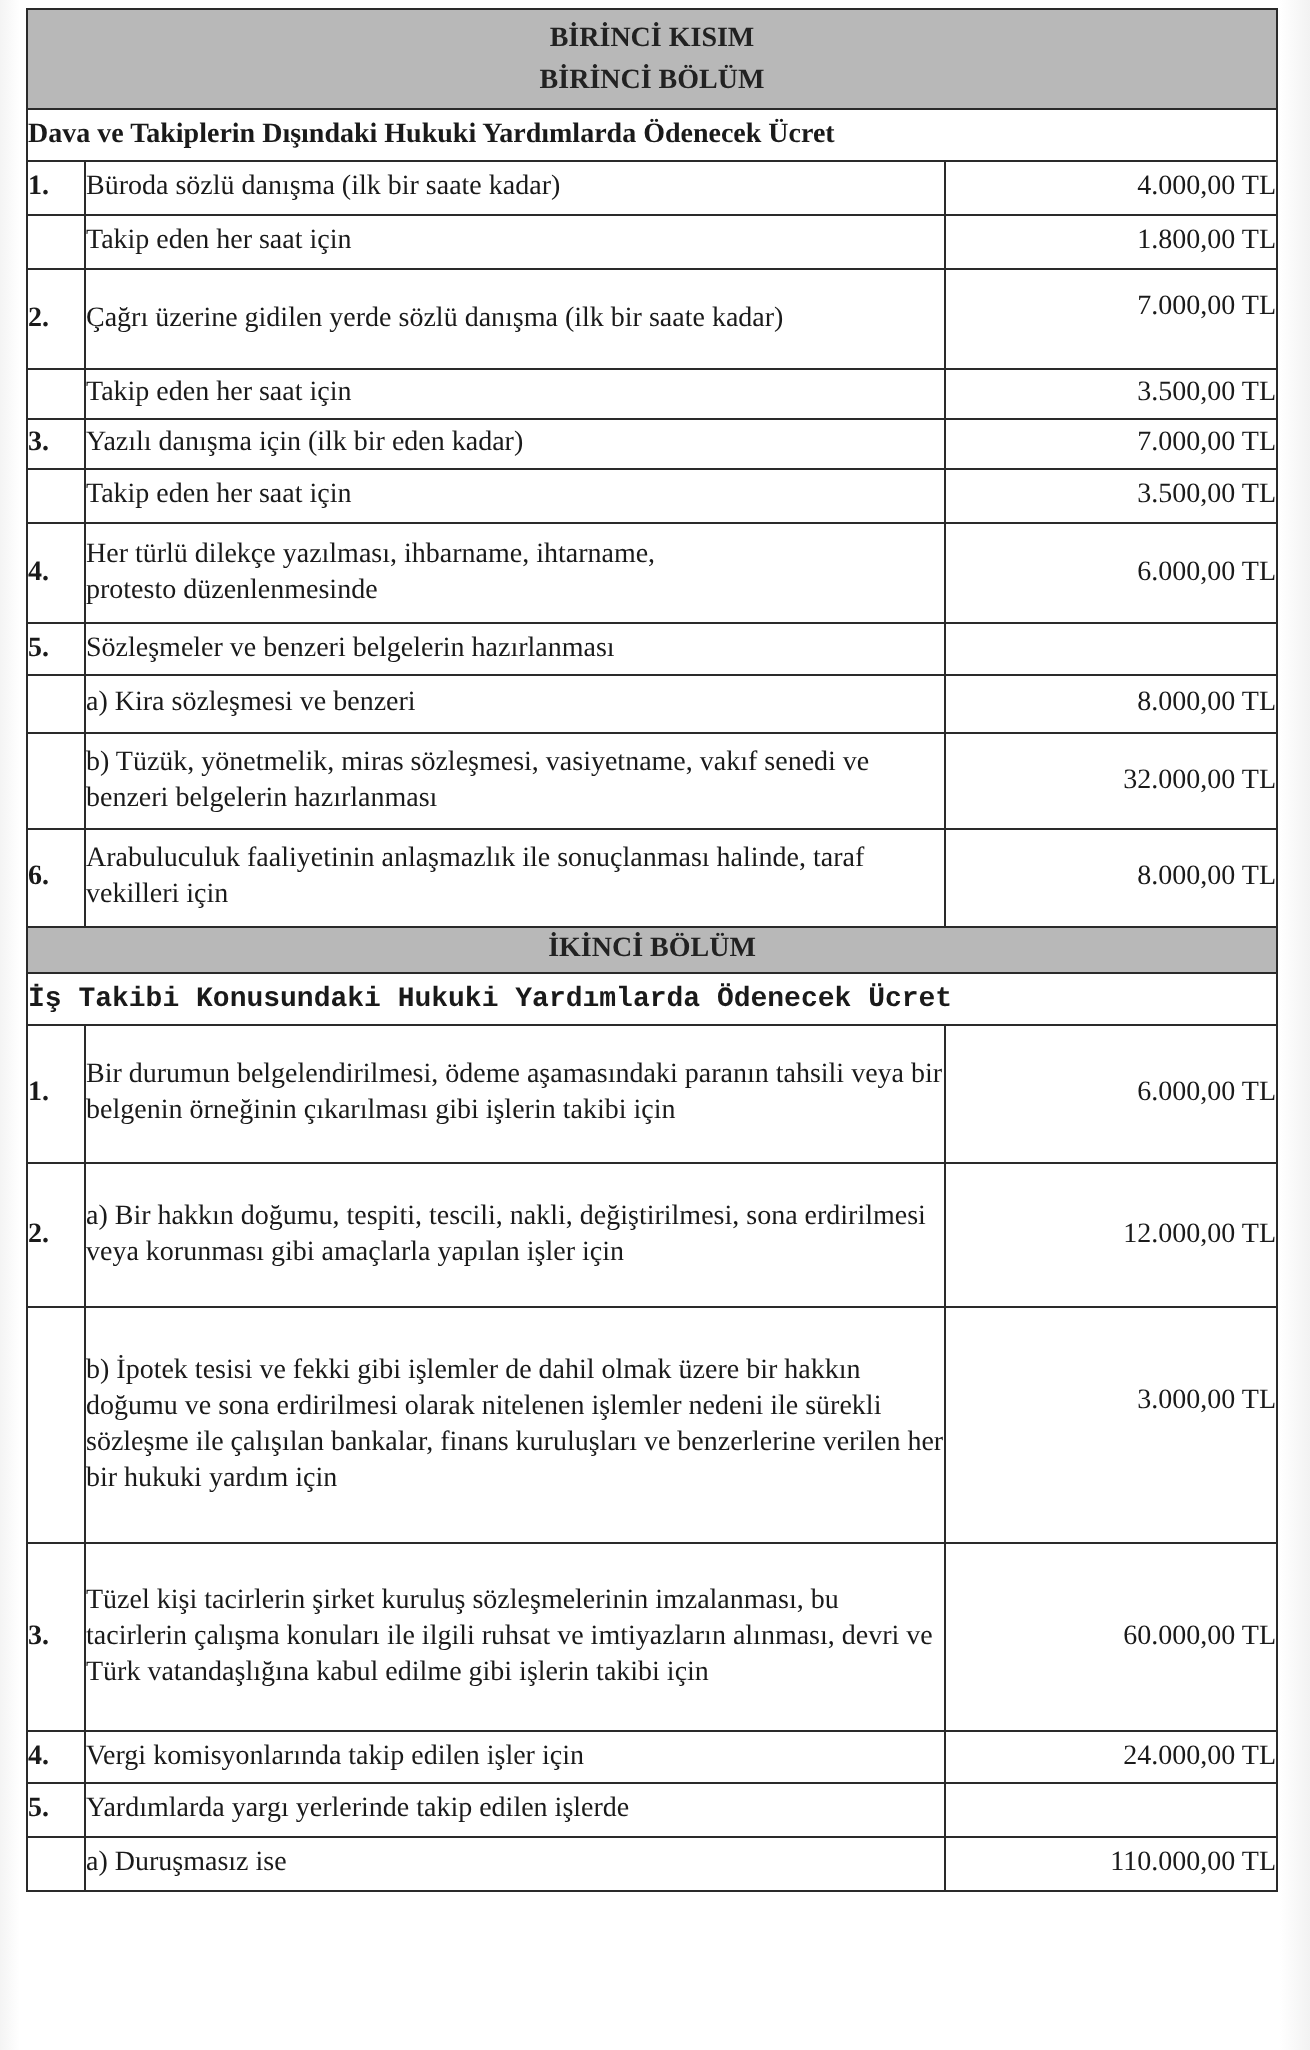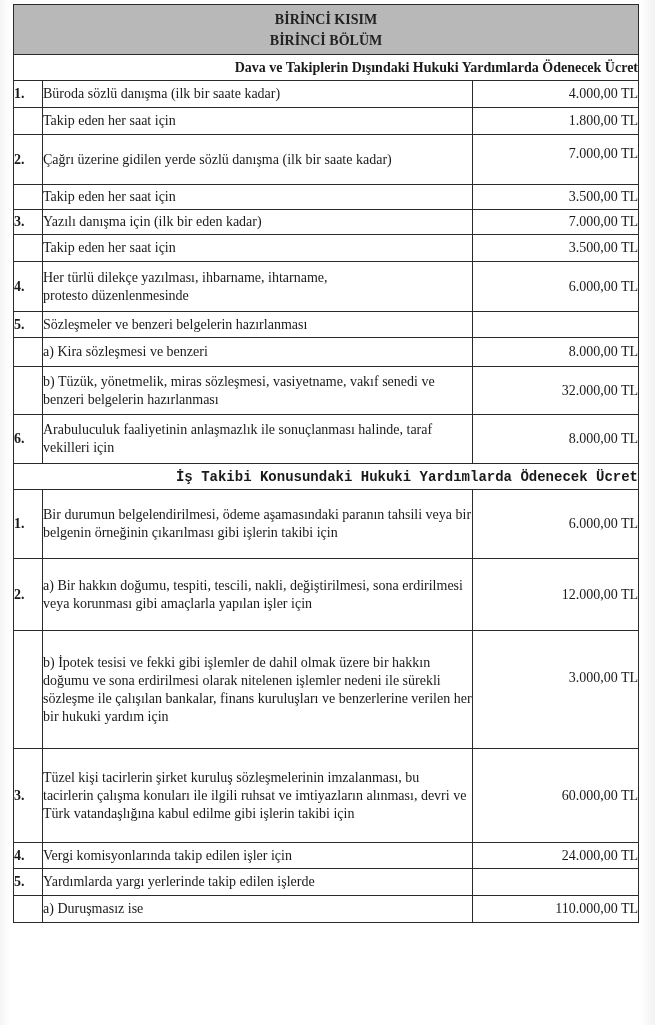--- a/index.html
+++ b/index.html
@@ -33,21 +33,21 @@
     background: #b8b8b8;
     text-align: center;
     font-weight: bold;
     font-size: 15px;
     color: #222;
     border-bottom: none;
   }
   td.gray.top { padding: 3px 0 2px 0; line-height: 21px; }
   td.gray.mid { height: 22px; line-height: 20px; }
   td.subtitle {
-    text-align: right; font-weight: bold; font-size: 14.5px;
+    text-align: left; font-weight: bold; font-size: 14.5px;
     background: #ffffff;
     border-top: none;
   }
   td.num { font-weight: bold; text-align: left; padding-left: 4px; font-size: 14.5px; }
   td.desc { padding-left: 5px; padding-right: 4px; }
   td.amt { text-align: right; padding-right: 2px; }
 </style>
 </head>
 <body>
 
@@ -120,20 +120,23 @@
       <td class="desc">b) Tüzük, yönetmelik, miras sözleşmesi, vasiyetname, vakıf senedi ve benzeri belgelerin hazırlanması</td>
       <td class="amt">32.000,00 TL</td>
     </tr>
     <tr style="height:49px;">
       <td class="num">6.</td>
       <td class="desc">Arabuluculuk faaliyetinin anlaşmazlık ile sonuçlanması halinde, taraf vekilleri için</td>
       <td class="amt">8.000,00 TL</td>
     </tr>
 
     <tr>
+      <td colspan="3" class="gray mid">İKİNCİ BÖLÜM</td>
+    </tr>
+    <tr>
       <td colspan="3" class="subtitle" style="height:25px;font-family:Liberation Mono, monospace;">İş Takibi Konusundaki Hukuki Yardımlarda Ödenecek Ücret</td>
     </tr>
 
     <tr style="height:69px;">
       <td class="num">1.</td>
       <td class="desc">Bir durumun belgelendirilmesi, ödeme aşamasındaki paranın tahsili veya bir belgenin örneğinin çıkarılması gibi işlerin takibi için</td>
       <td class="amt">6.000,00 TL</td>
     </tr>
     <tr style="height:72px;">
       <td class="num">2.</td>

